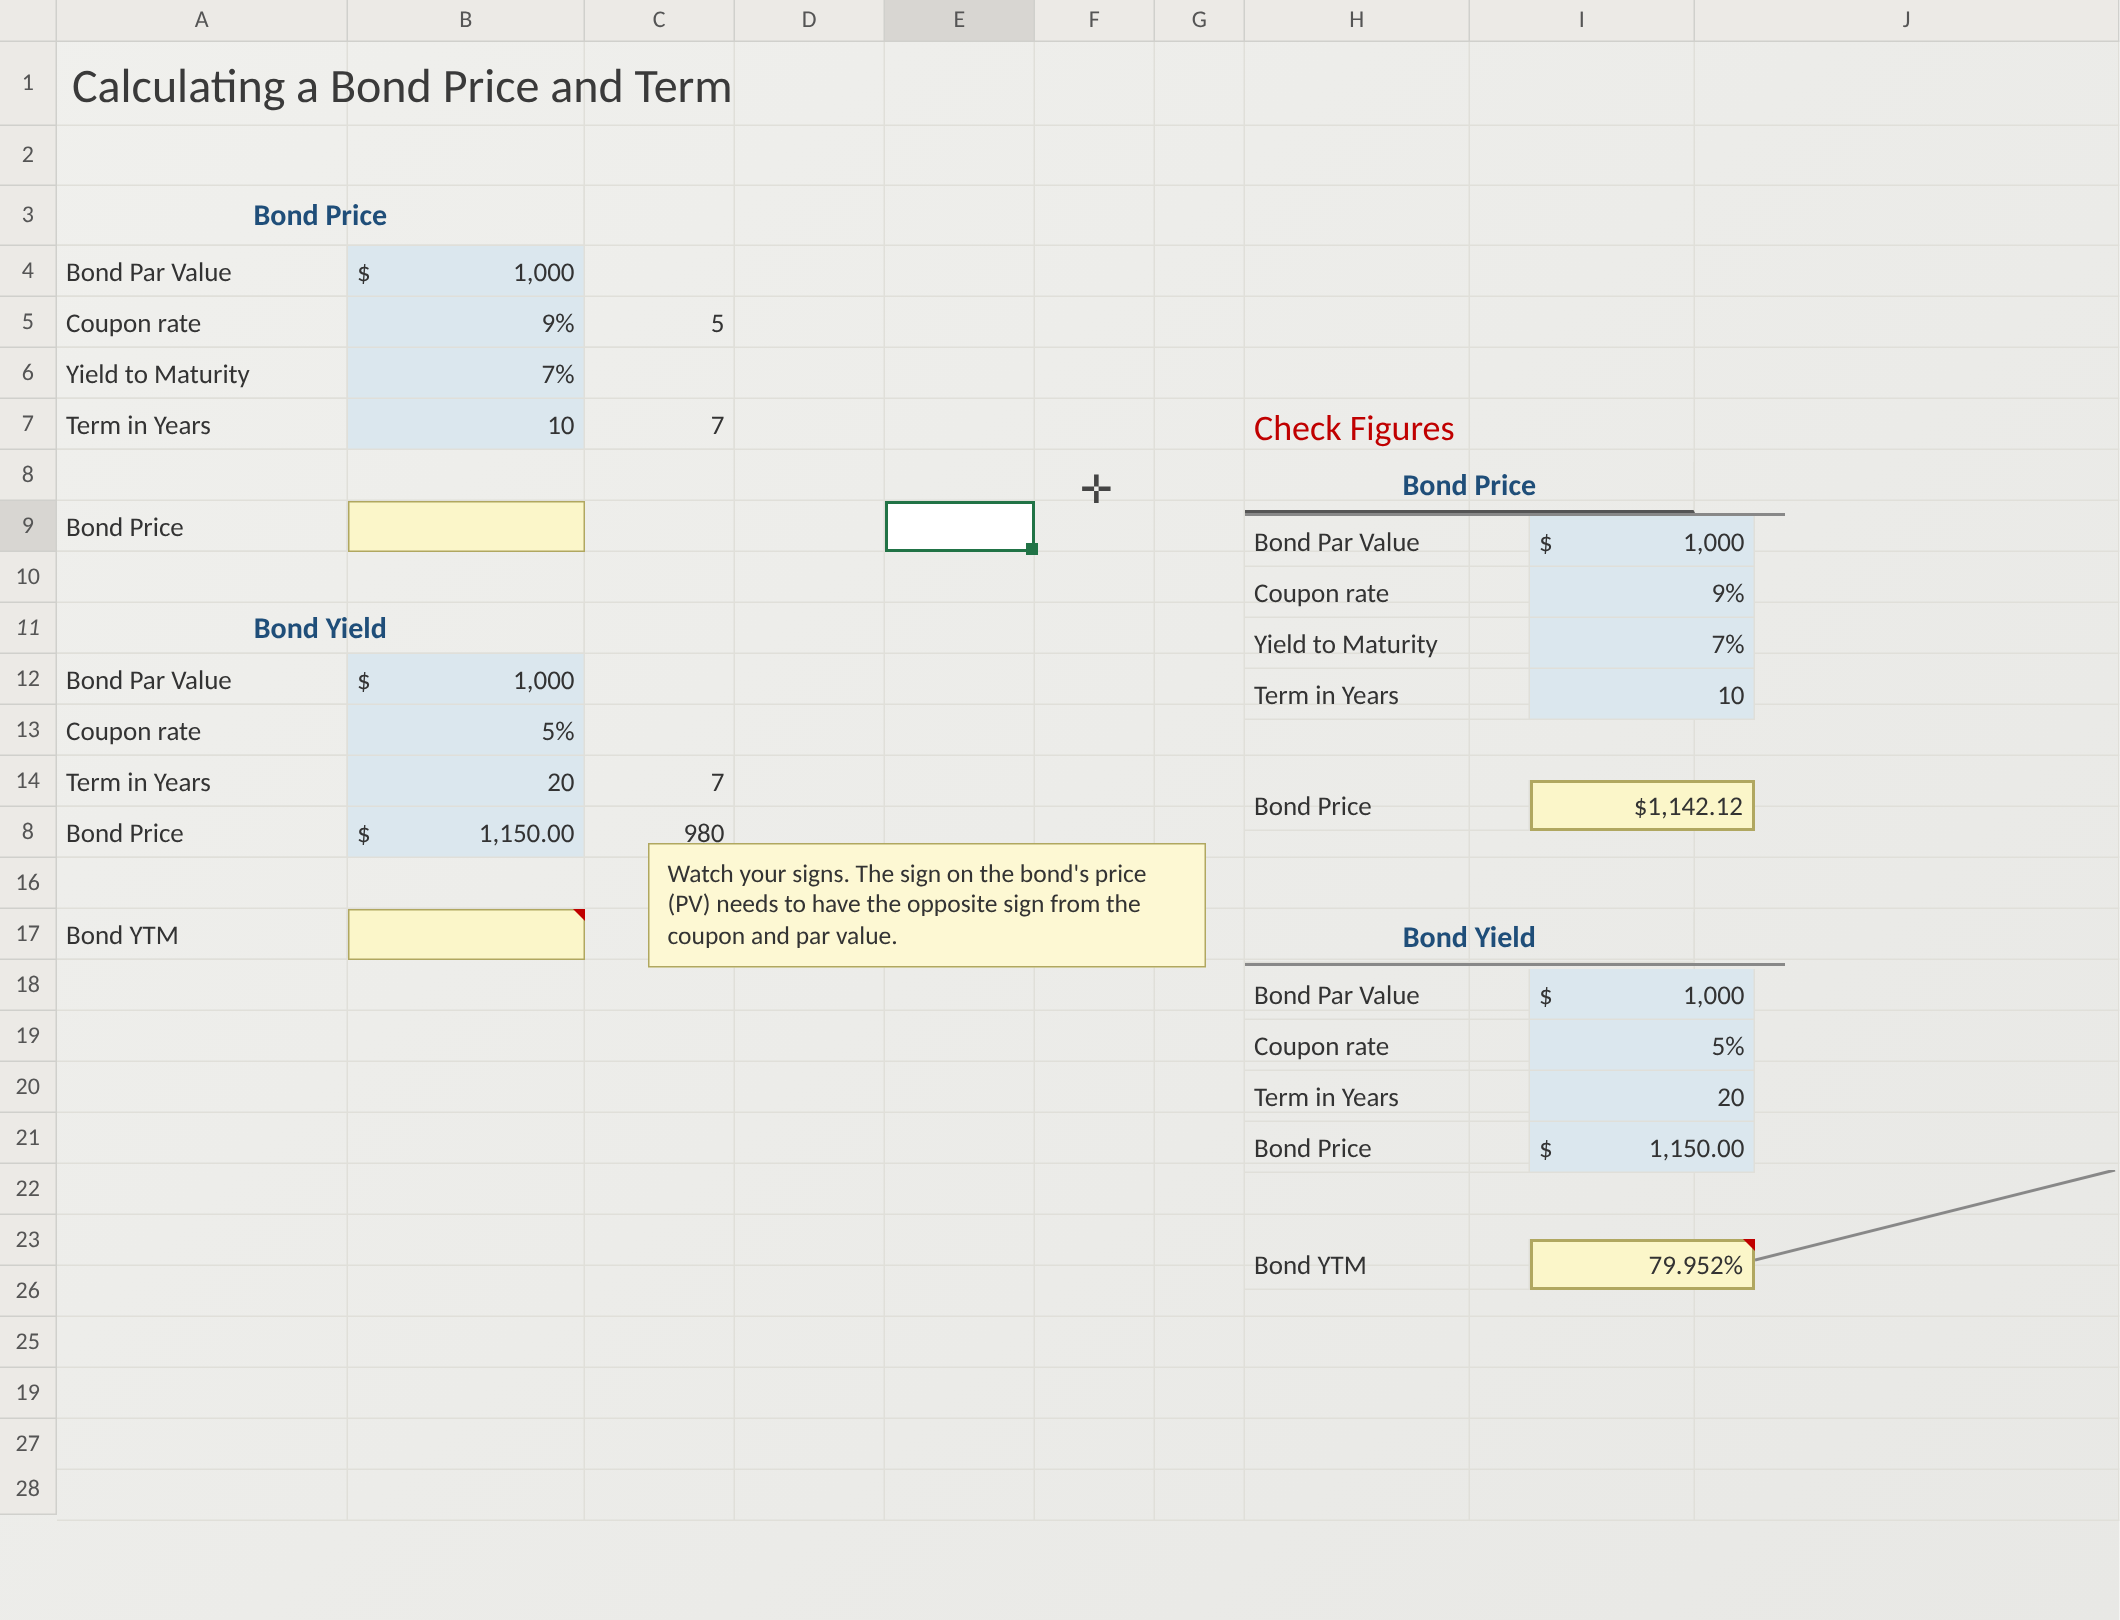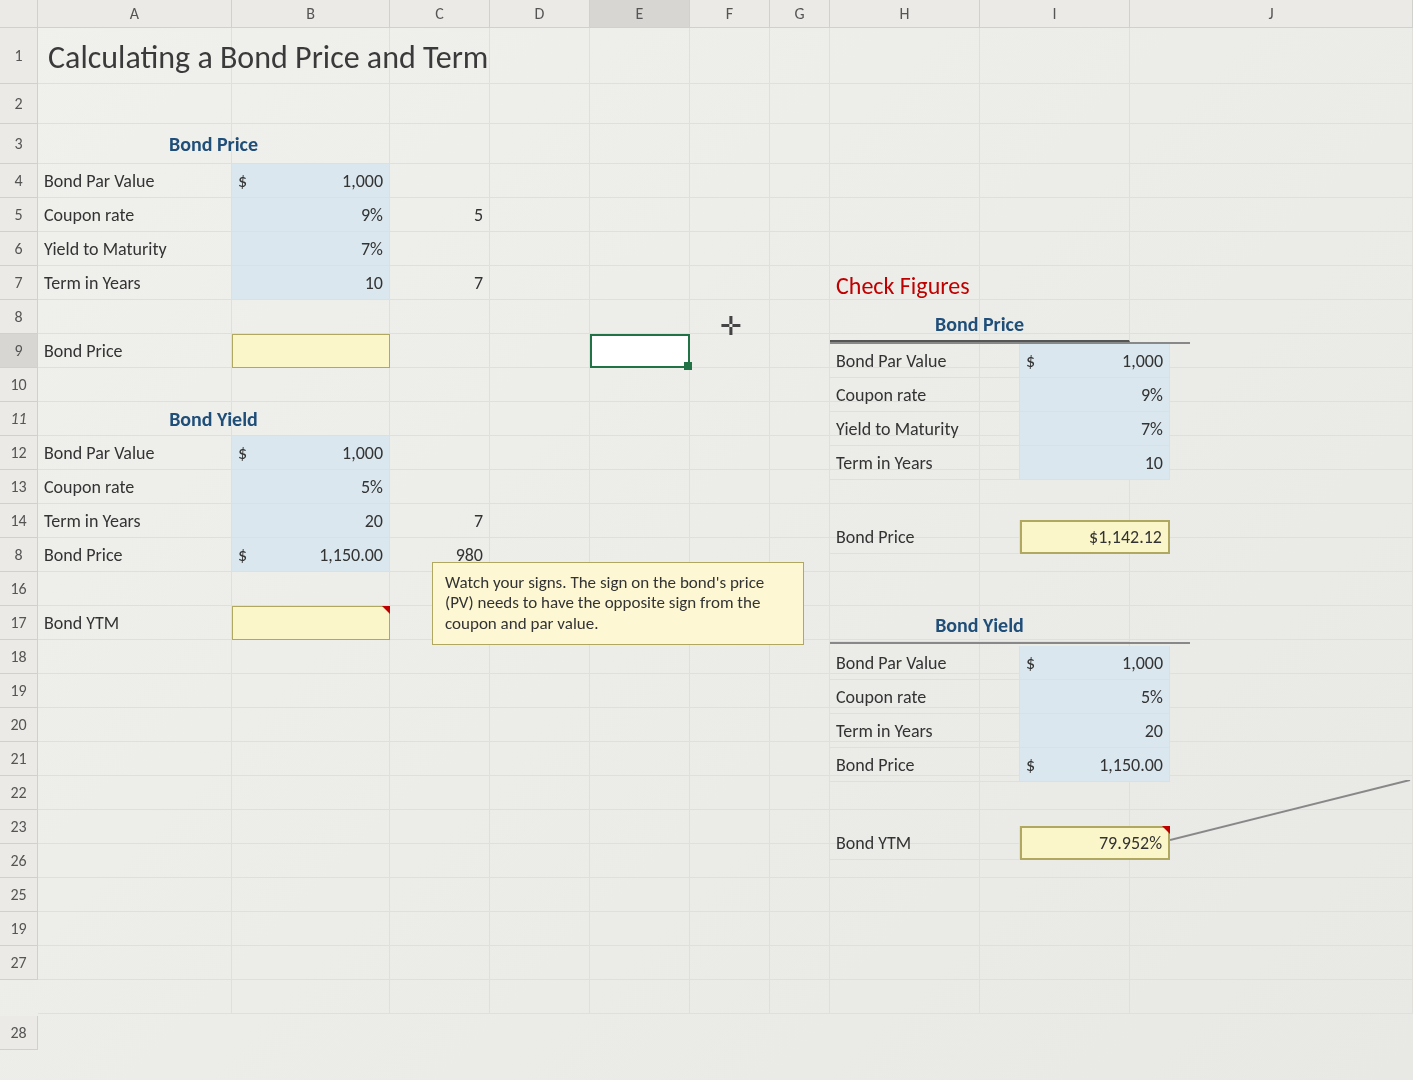--- a/index.html
+++ b/index.html
@@ -172,21 +172,21 @@
       <div class="rowhdr" style="top: 640px; height: 34px;">18</div>
       <div class="rowhdr" style="top: 674px; height: 34px;">19</div>
       <div class="rowhdr" style="top: 708px; height: 34px;">20</div>
       <div class="rowhdr" style="top: 742px; height: 34px;">21</div>
       <div class="rowhdr" style="top: 776px; height: 34px;">22</div>
       <div class="rowhdr" style="top: 810px; height: 34px;">23</div>
       <div class="rowhdr" style="top: 844px; height: 34px;">26</div>
       <div class="rowhdr" style="top: 878px; height: 34px;">25</div>
       <div class="rowhdr" style="top: 912px; height: 34px;">19</div>
       <div class="rowhdr" style="top: 946px; height: 34px;">27</div>
-      <div class="rowhdr" style="top: 1016px; height: 34px;">28</div>
+      <div class="rowhdr" style="top: 976px; height: 34px;">28</div>
     </div>
 
   <div id="gridcells">
       <div class="cell" style="left: 38px; top: 28px; width: 194px; height: 56px; z-index: -1;"></div>
       <div class="cell" style="left: 232px; top: 28px; width: 158px; height: 56px; z-index: -1;"></div>
       <div class="cell" style="left: 390px; top: 28px; width: 100px; height: 56px; z-index: -1;"></div>
       <div class="cell" style="left: 490px; top: 28px; width: 100px; height: 56px; z-index: -1;"></div>
       <div class="cell" style="left: 590px; top: 28px; width: 100px; height: 56px; z-index: -1;"></div>
       <div class="cell" style="left: 690px; top: 28px; width: 80px; height: 56px; z-index: -1;"></div>
       <div class="cell" style="left: 770px; top: 28px; width: 60px; height: 56px; z-index: -1;"></div>

